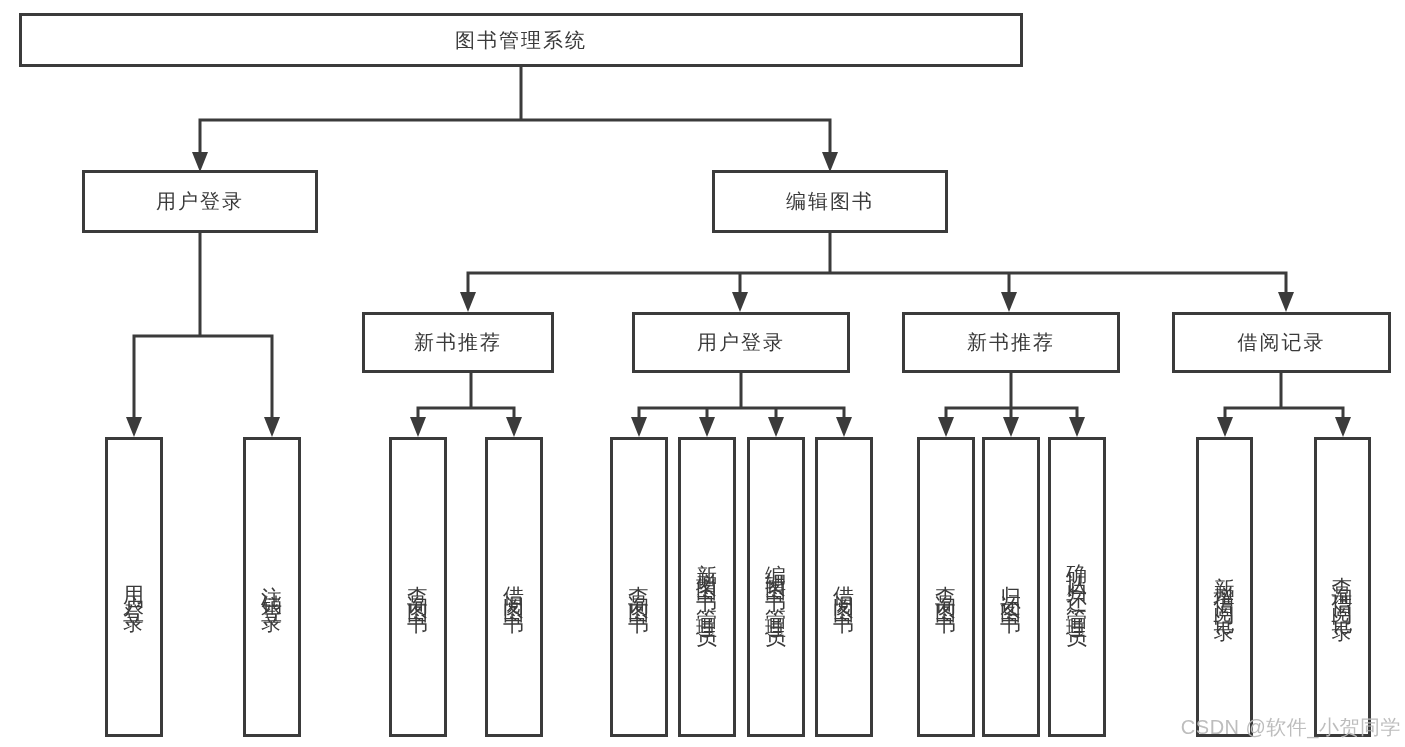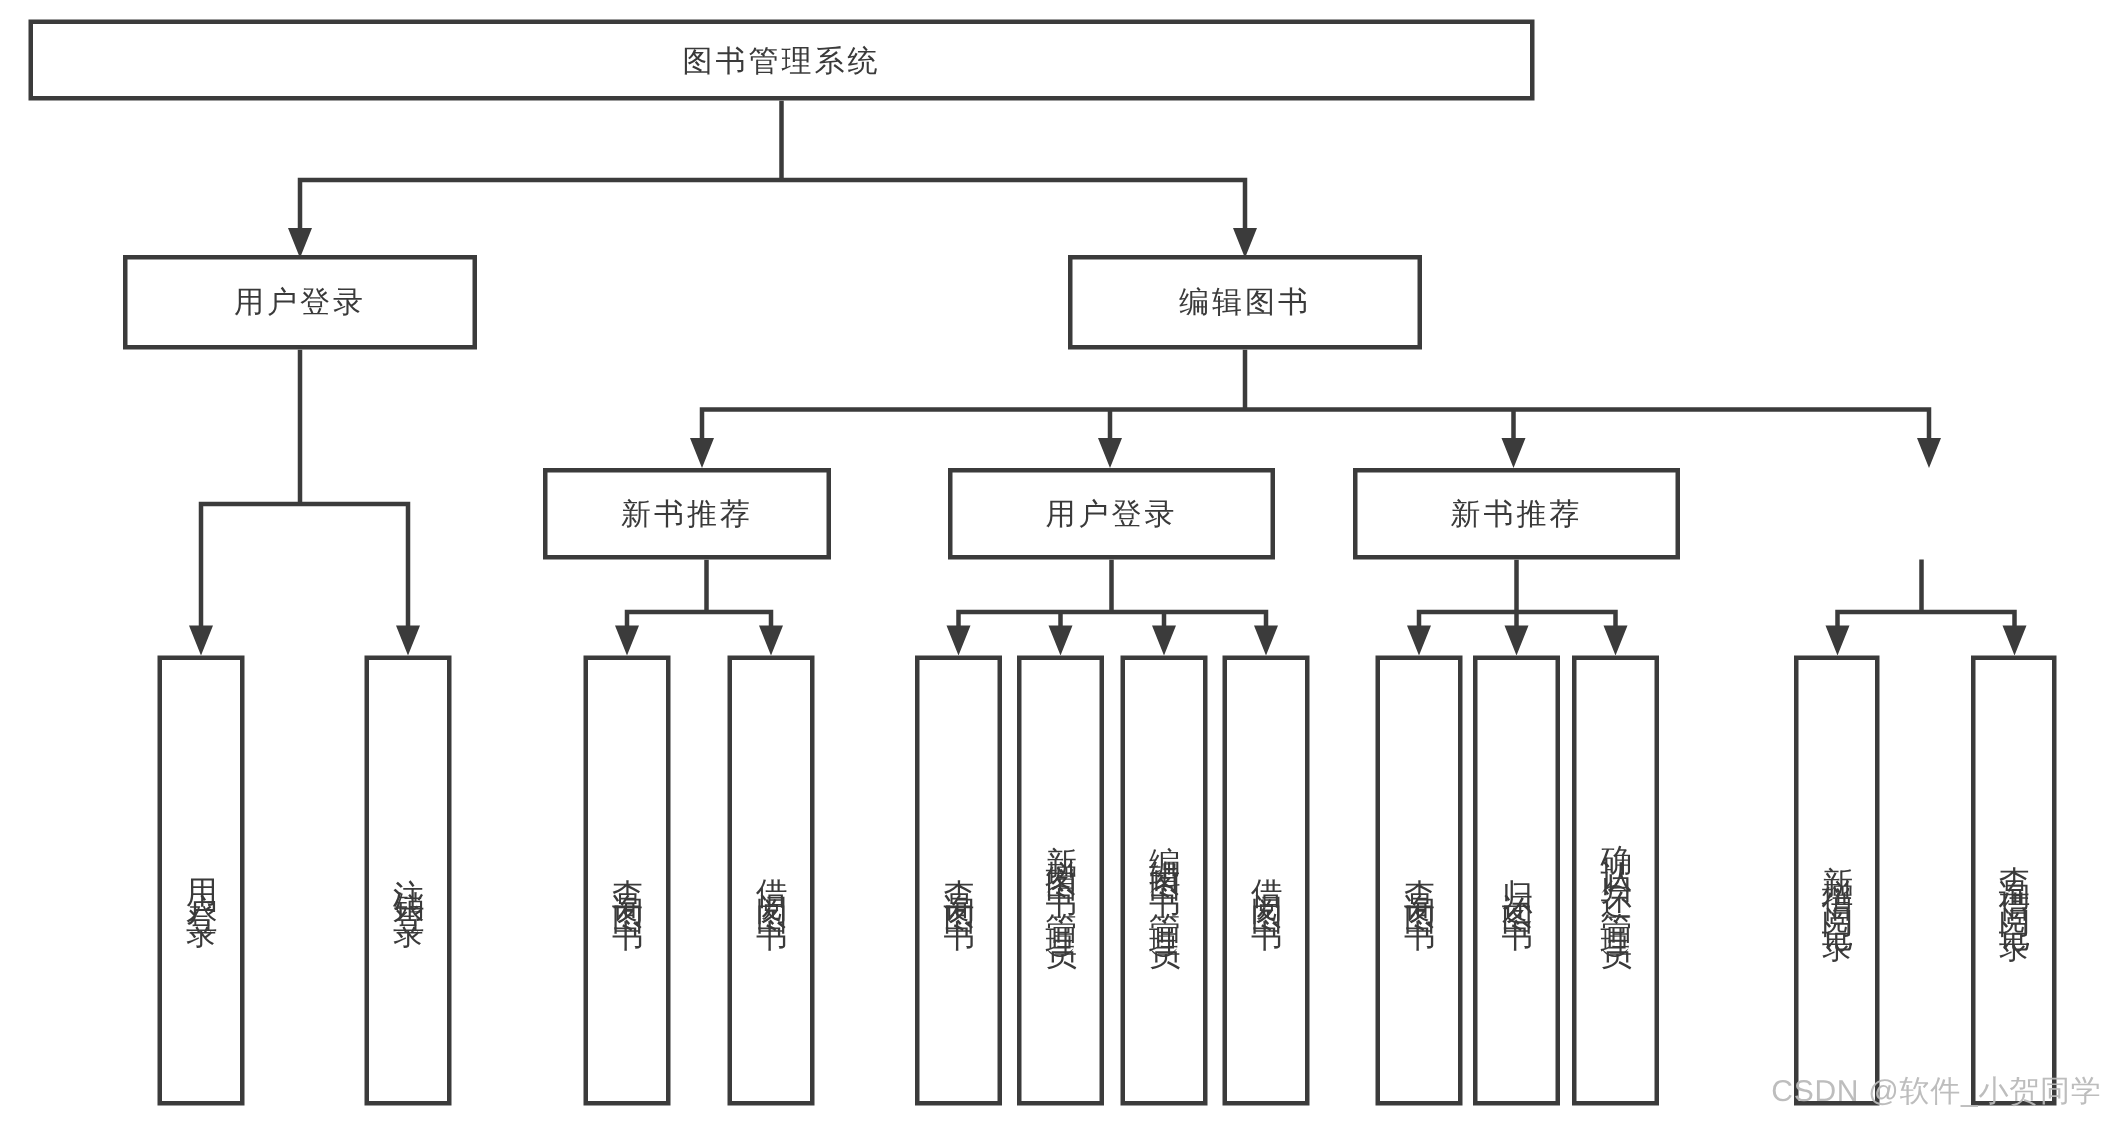--- a/index.html
+++ b/index.html
@@ -99,20 +99,23 @@
 
   <div class="node h" style="left:362px;top:312px;width:192px;height:61px">
     <span>新书推荐</span>
   </div>
   <div class="node h" style="left:632px;top:312px;width:218px;height:61px">
     <span>用户登录</span>
   </div>
   <div class="node h" style="left:902px;top:312px;width:218px;height:61px">
     <span>新书推荐</span>
   </div>
+  <div class="node h" style="left:1172px;top:312px;width:219px;height:61px">
+    <span>借阅记录</span>
+  </div>
 
   <div class="node v" style="left:105px;top:437px;width:58px;height:300px">
     <span>用户登录</span>
   </div>
   <div class="node v" style="left:243px;top:437px;width:58px;height:300px">
     <span>注销登录</span>
   </div>
 
   <div class="node v" style="left:389px;top:437px;width:58px;height:300px">
     <span>查询图书</span>

